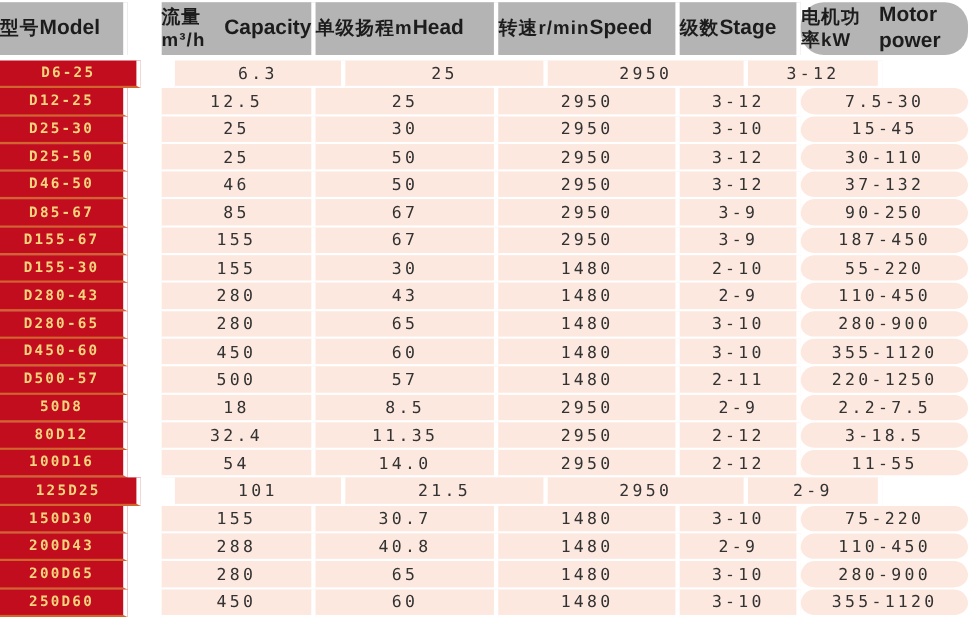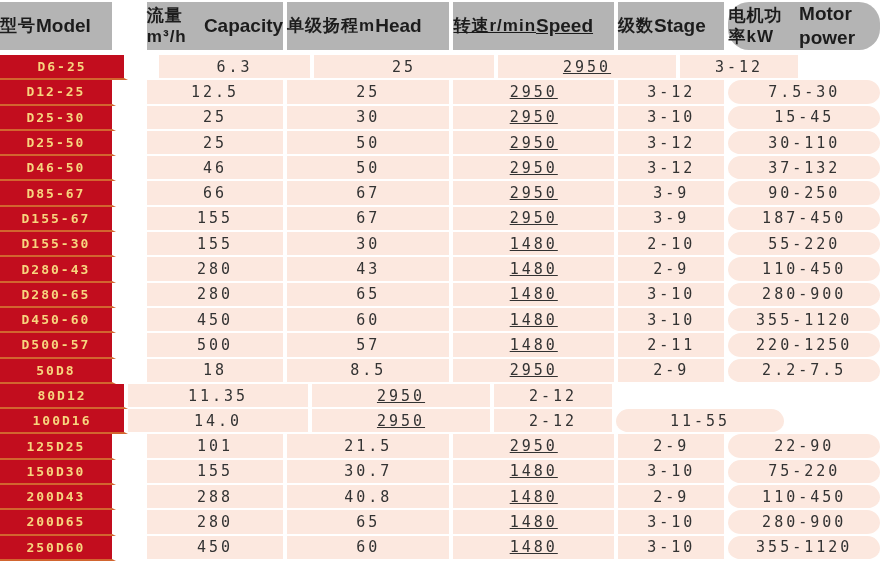--- a/index.html
+++ b/index.html
@@ -56,21 +56,21 @@
     background: var(--model_bg);
     color: var(--model_text);
     font-size: 13px;
     font-weight: bold;
     letter-spacing: 2px;
     border-bottom: 2px solid var(--model_divider);
   }
   .c0 { width: 128px; }
   .c1 { width: 155px; margin-left: 31px; }
   .c2 { width: 184px; }
-  .c3 { width: 182px; text-decoration: underline; }
+  .c3 { width: 182px; }
   .c4 { width: 122px; }
   .c5 { width: 168px; border-right: none; border-radius: 21px; }
 </style>
 </head>
 <body>
 
 <div class="spec-table">
   <div class="thead">
     <div class="hcell c0">
       <div class="zh">型号</div>
@@ -132,21 +132,21 @@
       <div class="row">
         <div class="cell c0 model">D46-50</div>
         <div class="cell c1">46</div>
         <div class="cell c2">50</div>
         <div class="cell c3">2950</div>
         <div class="cell c4">3-12</div>
         <div class="cell c5">37-132</div>
       </div>
       <div class="row">
         <div class="cell c0 model">D85-67</div>
-        <div class="cell c1">66</div>
+        <div class="cell c1">85</div>
         <div class="cell c2">67</div>
         <div class="cell c3">2950</div>
         <div class="cell c4">3-9</div>
         <div class="cell c5">90-250</div>
       </div>
       <div class="row">
         <div class="cell c0 model">D155-67</div>
         <div class="cell c1">155</div>
         <div class="cell c2">67</div>
         <div class="cell c3">2950</div>
@@ -196,38 +196,40 @@
       <div class="row">
         <div class="cell c0 model">50D8</div>
         <div class="cell c1">18</div>
         <div class="cell c2">8.5</div>
         <div class="cell c3">2950</div>
         <div class="cell c4">2-9</div>
         <div class="cell c5">2.2-7.5</div>
       </div>
       <div class="row">
         <div class="cell c0 model">80D12</div>
+        <div class="cell c1">32.4</div>
         <div class="cell c2">11.35</div>
         <div class="cell c3">2950</div>
         <div class="cell c4">2-12</div>
+        <div class="cell c5">3-18.5</div>
       </div>
       <div class="row">
         <div class="cell c0 model">100D16</div>
+        <div class="cell c1">54</div>
         <div class="cell c2">14.0</div>
         <div class="cell c3">2950</div>
         <div class="cell c4">2-12</div>
         <div class="cell c5">11-55</div>
       </div>
       <div class="row">
         <div class="cell c0 model">125D25</div>
         <div class="cell c1">101</div>
         <div class="cell c2">21.5</div>
         <div class="cell c3">2950</div>
         <div class="cell c4">2-9</div>
-        <div class="cell c5">22-90</div>
       </div>
       <div class="row">
         <div class="cell c0 model">150D30</div>
         <div class="cell c1">155</div>
         <div class="cell c2">30.7</div>
         <div class="cell c3">1480</div>
         <div class="cell c4">3-10</div>
         <div class="cell c5">75-220</div>
       </div>
       <div class="row">

